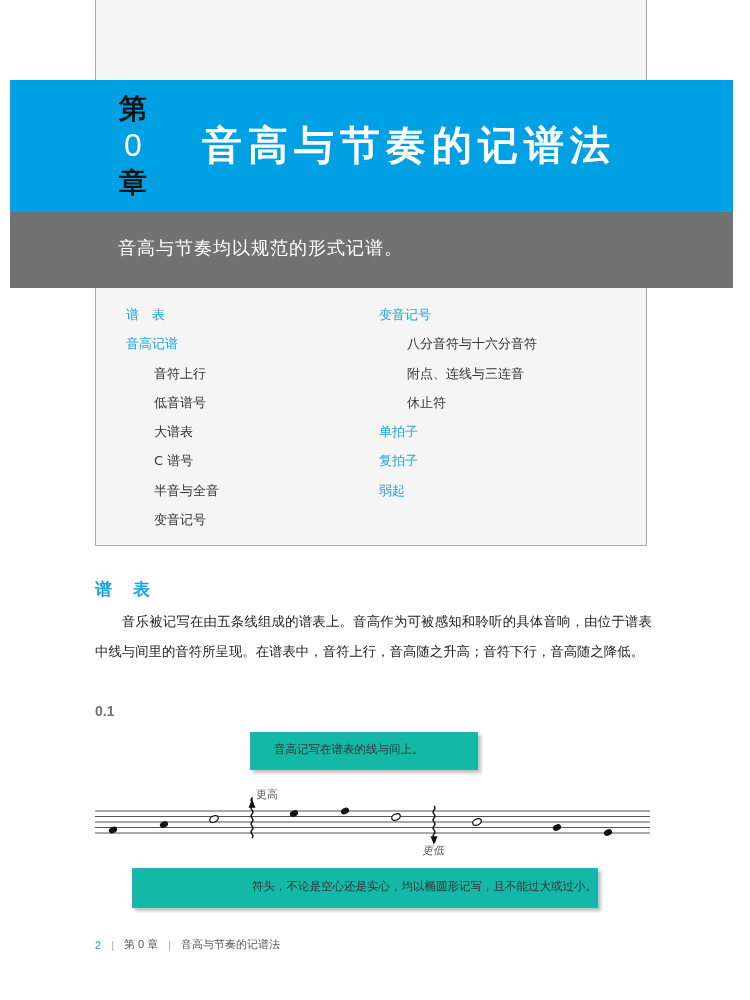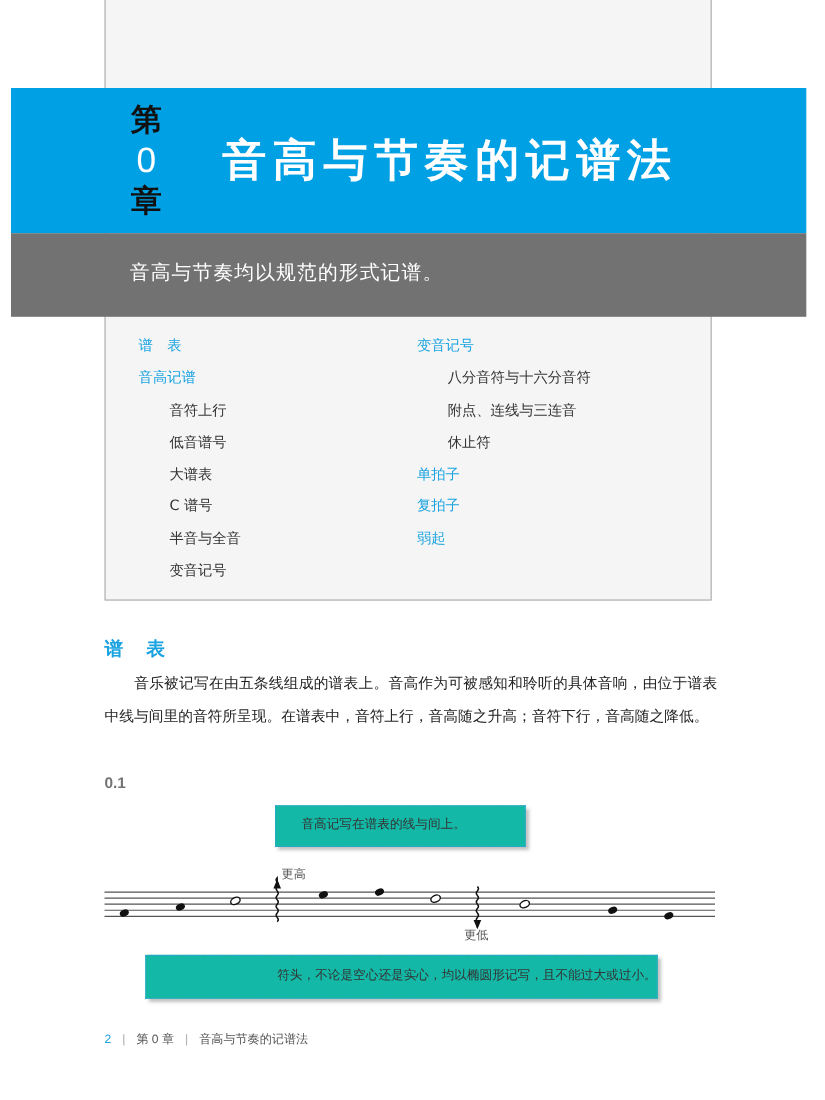--- a/index.html
+++ b/index.html
@@ -143,21 +143,21 @@
     <path d="M252 838 q2 -2 0 -4 q-2 -2 0 -4 q2 -2 0 -4 q-2 -2 0 -4 q2 -2 0 -4 q-2 -2 0 -4 q2 -2 0 -4 q-2 -2 0 -4 q2 -2 0 -4 q-2 -2 0 -4 L252 804"></path>
     <path d="M249.5 807 L252 801 L254.5 807 Z" fill="#111"></path>
   </g>
 
   <g stroke="#111" stroke-width="1.3" fill="none">
     <path d="M434 806 q2 2 0 4 q-2 2 0 4 q2 2 0 4 q-2 2 0 4 q2 2 0 4 q-2 2 0 4 q2 2 0 4 q-2 2 0 4 q2 2 0 4 L434 840"></path>
     <path d="M431.5 837 L434 843 L436.5 837 Z" fill="#111"></path>
   </g>
 </svg>
 <div class="staff-label" style="left:240px; top:787px;margin-left:16px;">更高</div>
-<div class="staff-label" style="left:422px; top:843px;">更低</div>
+<div class="staff-label" style="left:422px; top:843px;font-style:italic;">更低</div>
 
 <div class="callout c2">
   <span>符头，不论是空心还是实心，均以椭圆形记写，且不能过大或过小。</span>
 </div>
 
 <div class="footer">
   <span class="page-num">2</span>
   <span class="sep">|</span>
   <span>第 0 章</span>
   <span class="sep">|</span>

